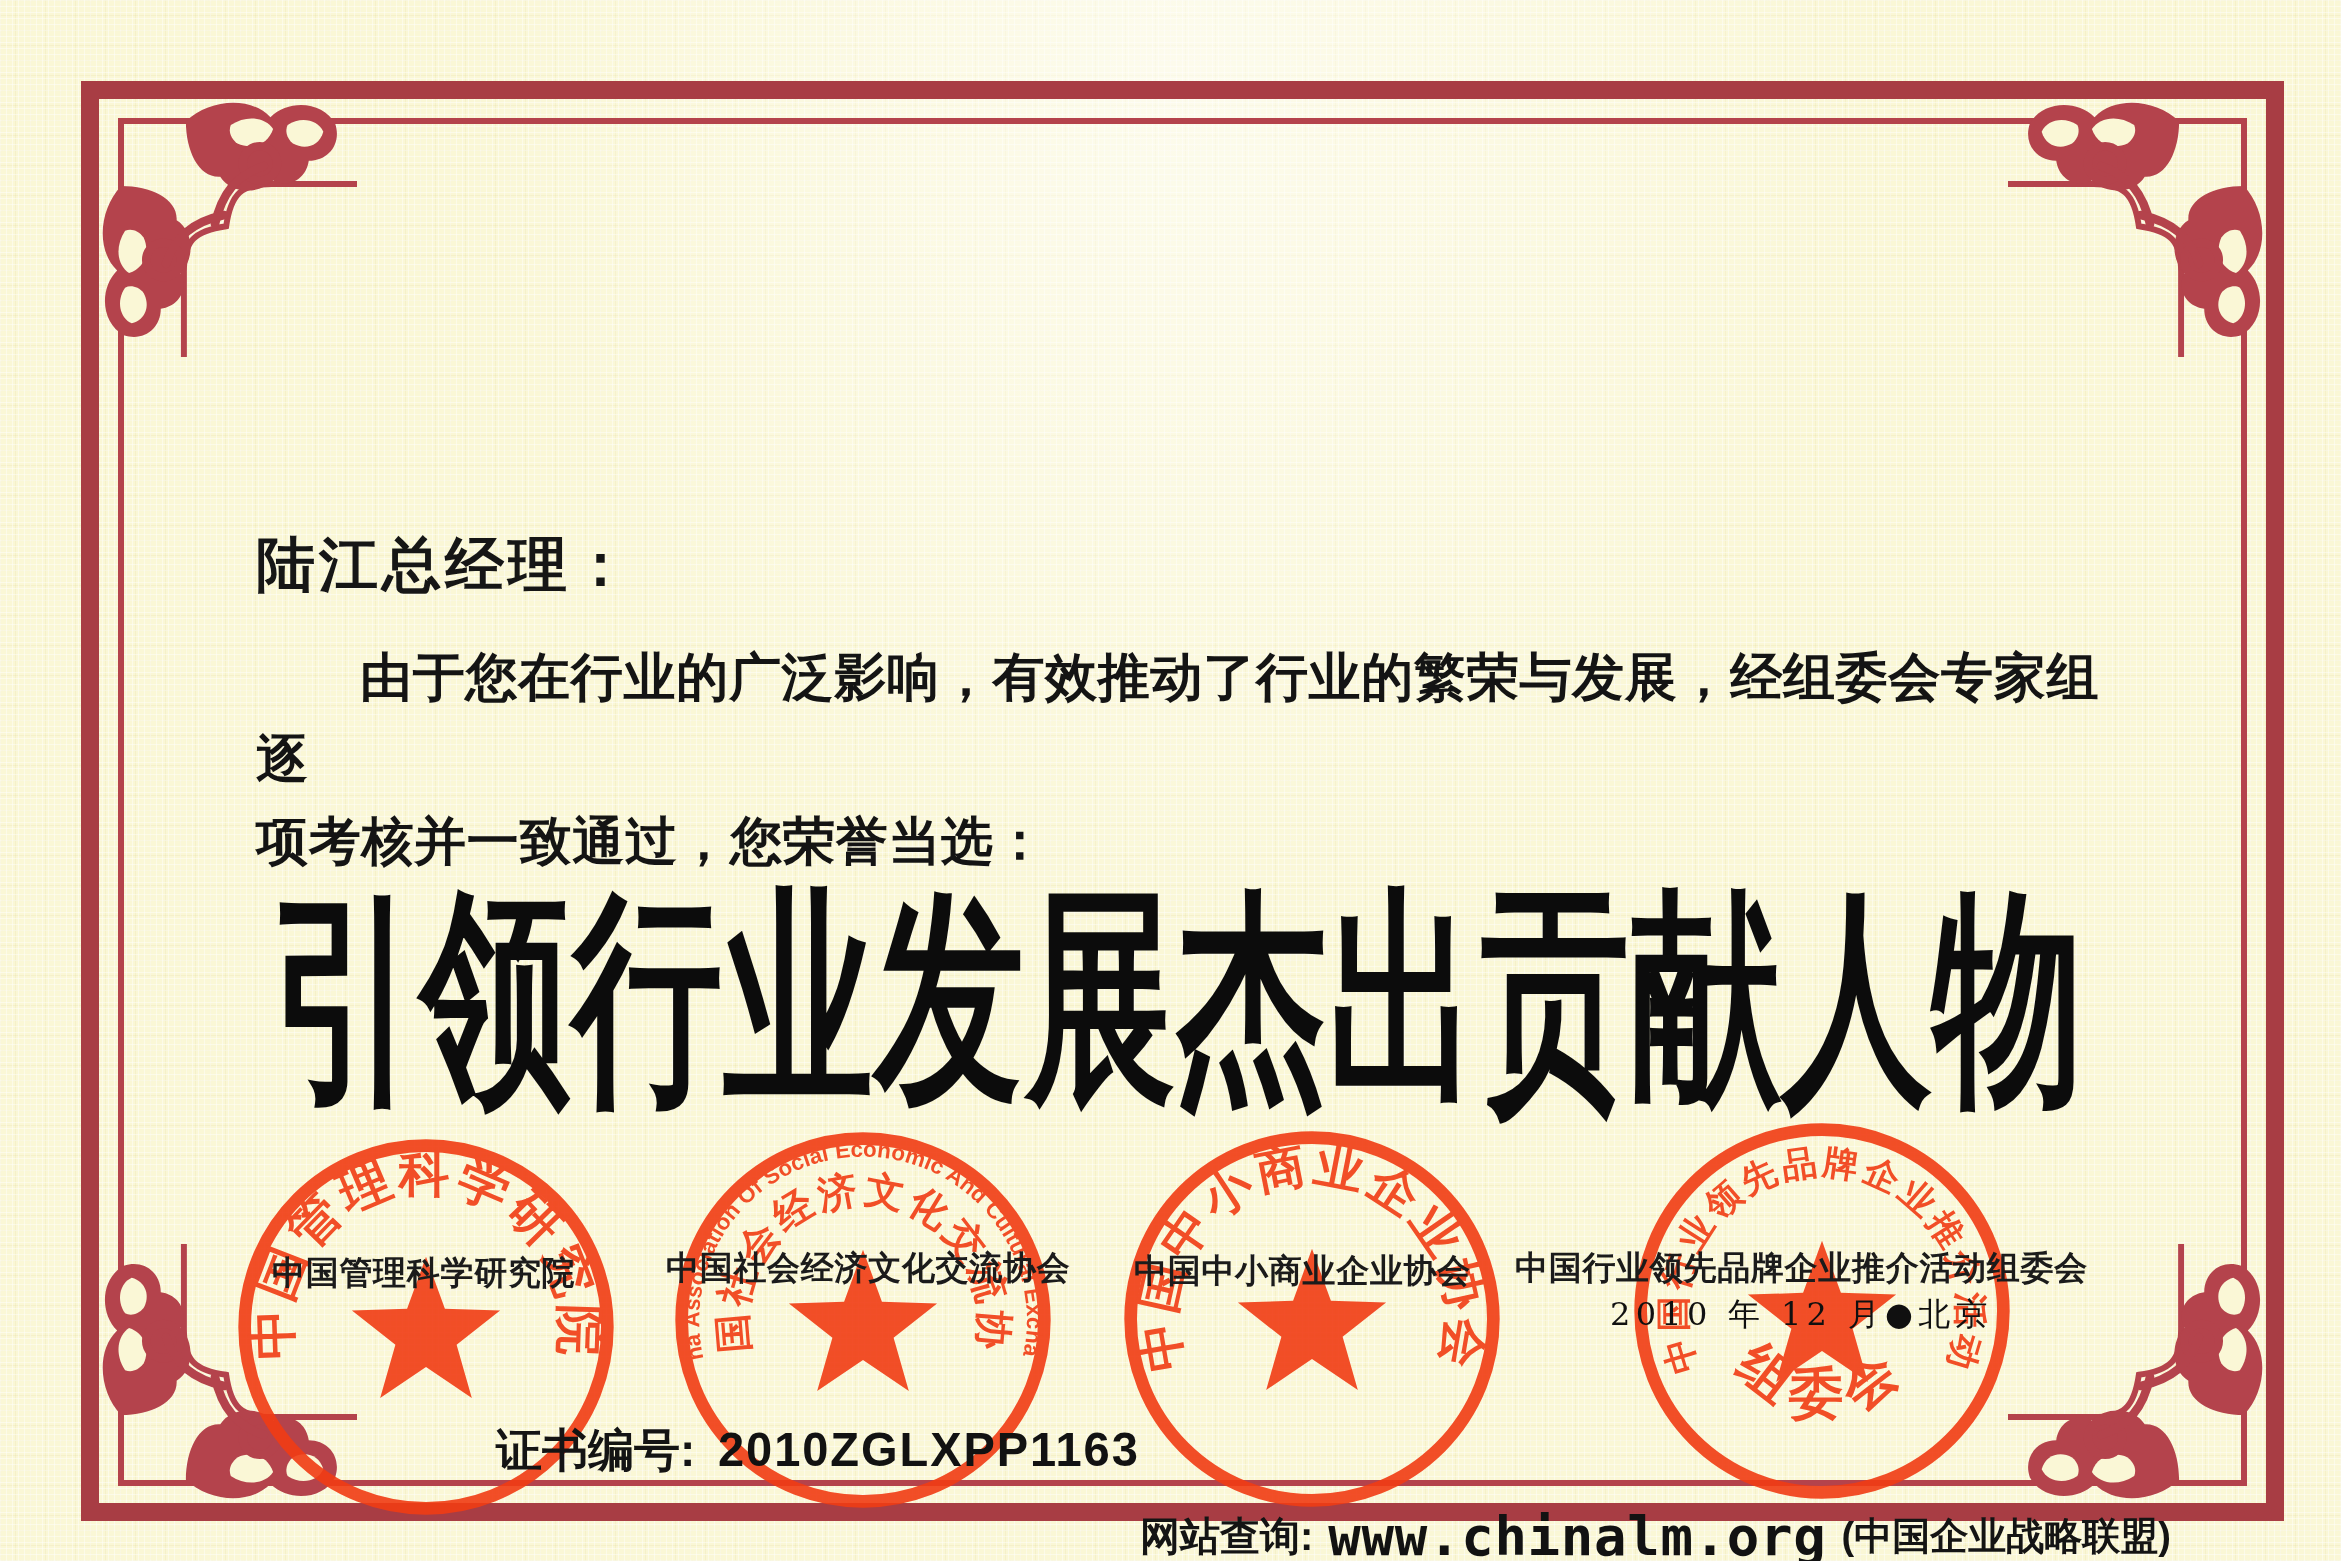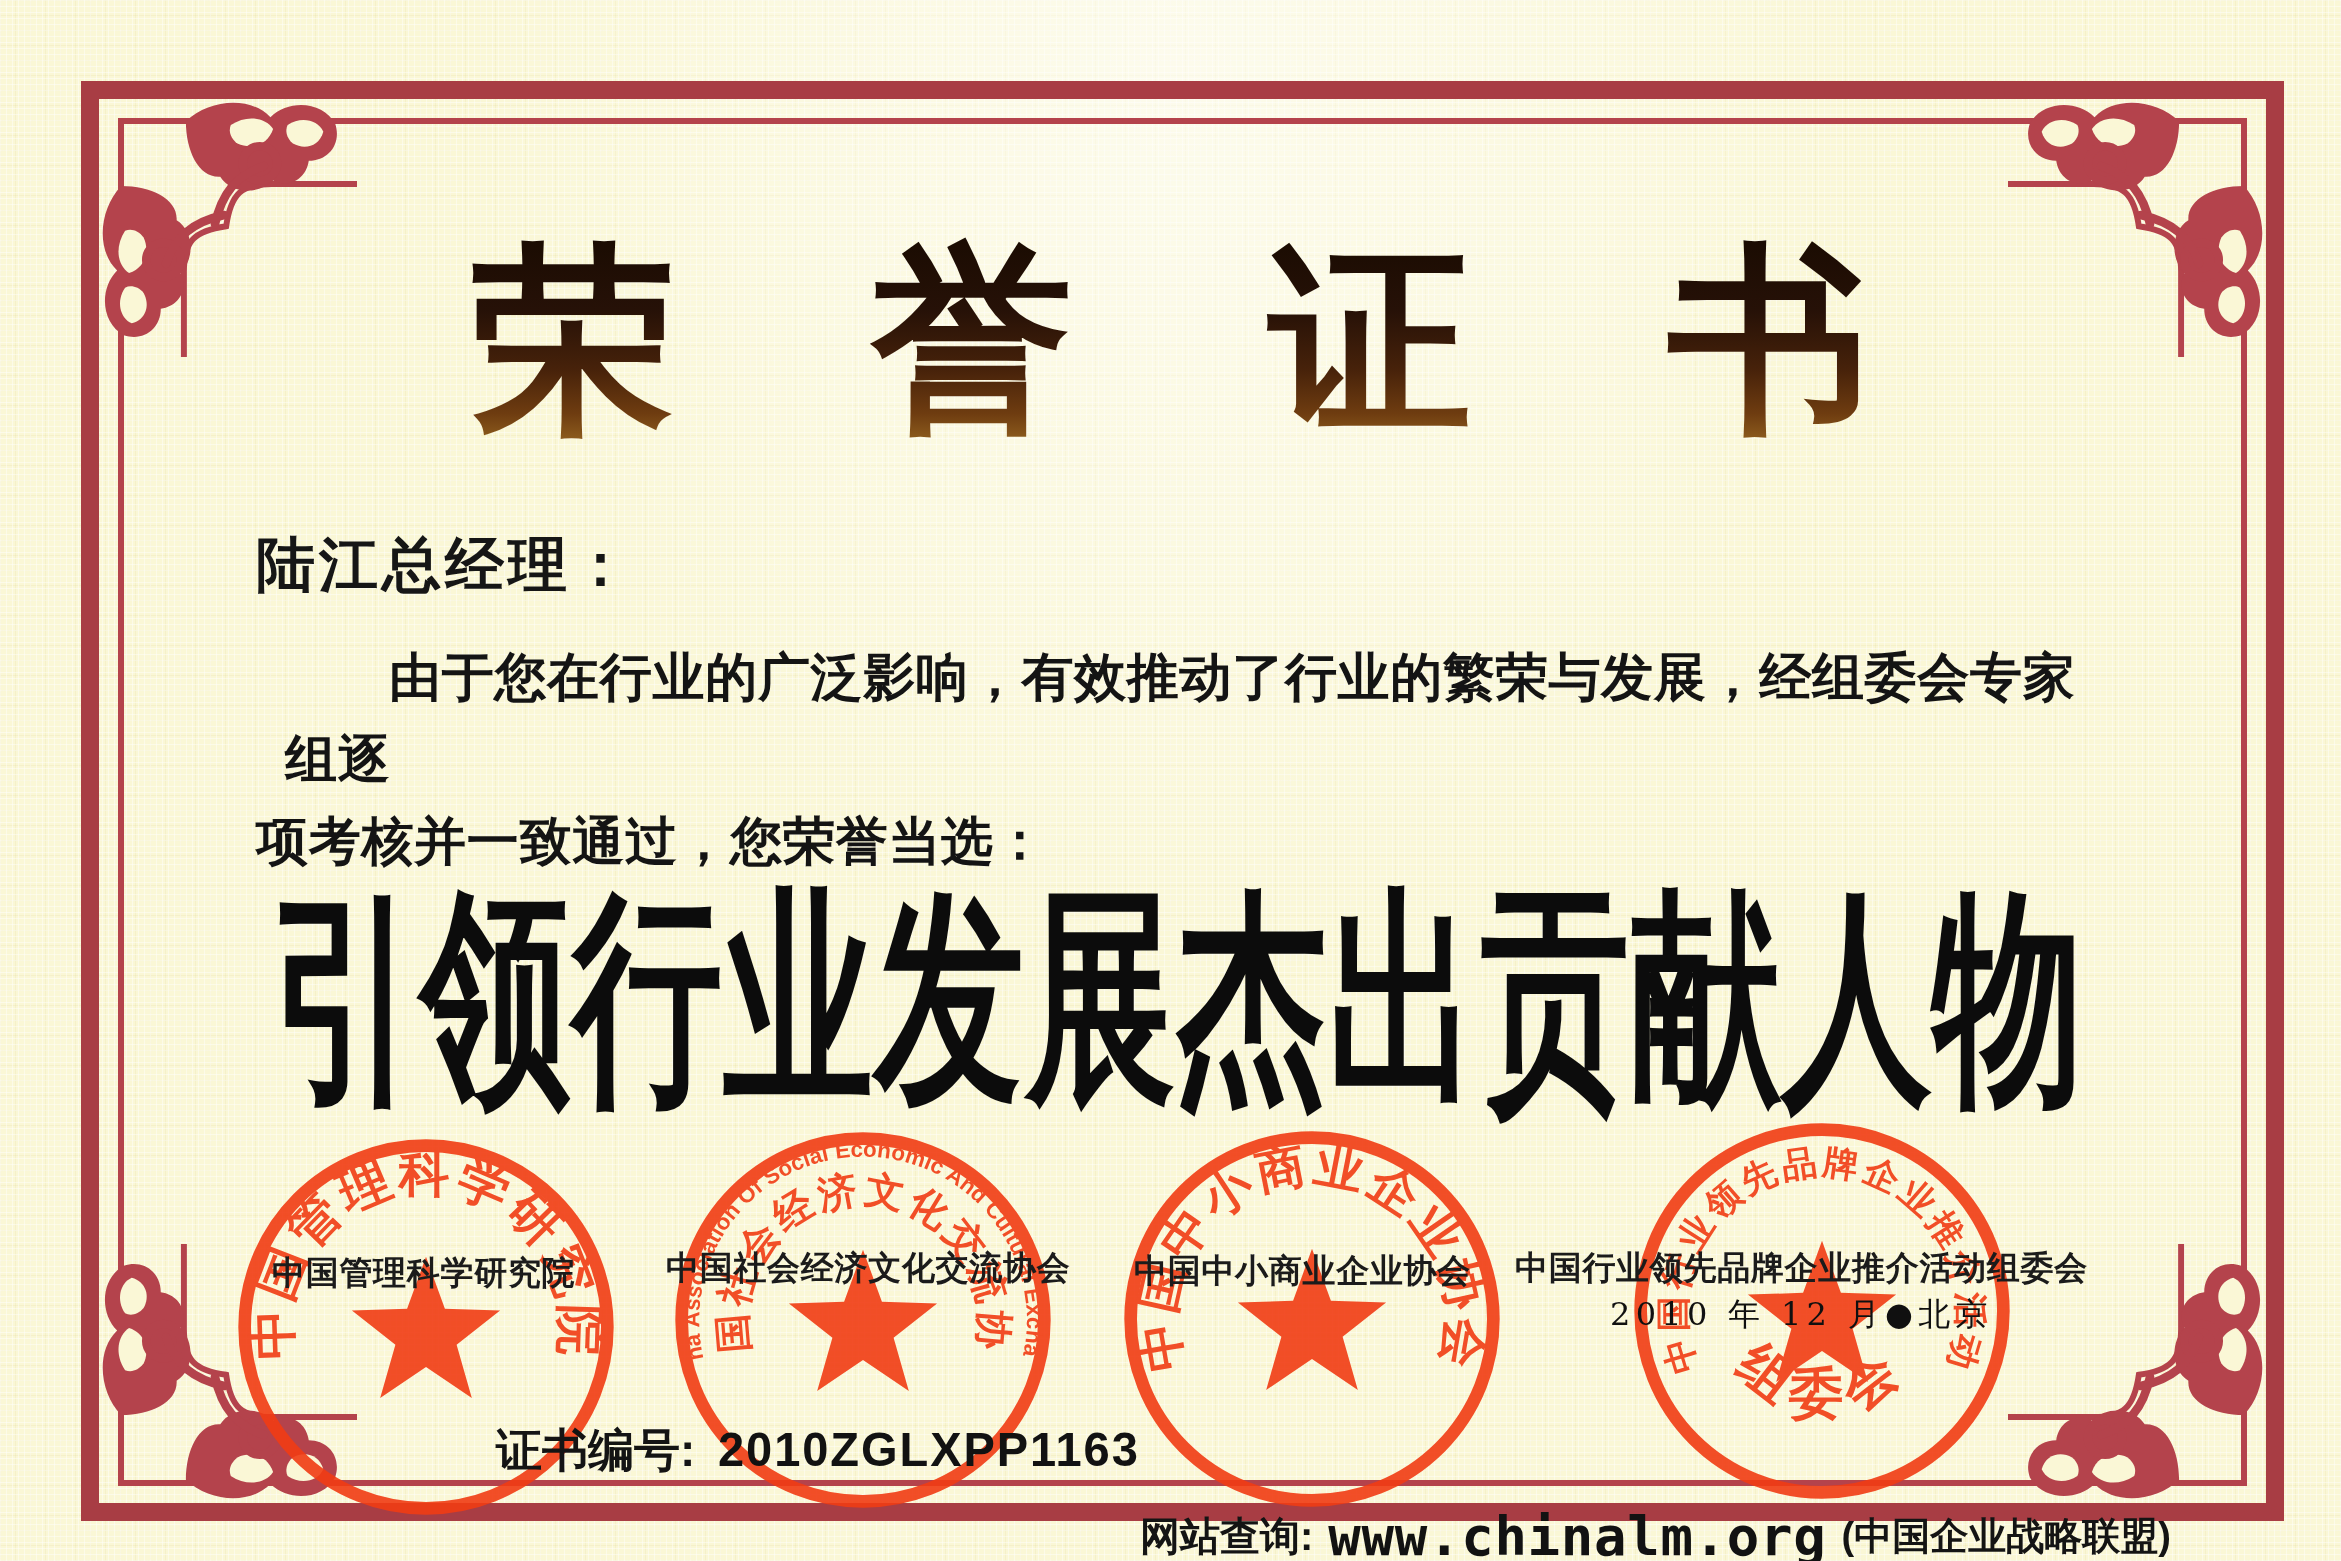--- a/index.html
+++ b/index.html
@@ -54,21 +54,21 @@
   .recipient{
     position:absolute;left:256px;top:526px;
     font-size:59px;font-weight:700;color:#161616;
     letter-spacing:4px;white-space:nowrap;
   }
   .body-text{
     position:absolute;left:256px;top:636px;width:1857px;
     font-size:52px;font-weight:600;color:#141414;
     line-height:1.58;letter-spacing:0.7px;
   }
-  .body-text .line1{text-indent:104px;margin-left:29px;}
+  .body-text .line1{text-indent:104px;}
   
   .award-title{
     position:absolute;left:12px;right:0;top:847px;text-align:center;white-space:nowrap;
   }
   .award-title span{
     display:inline-block;
     font-size:153px;font-weight:900;color:#0c0c0c;
     letter-spacing:1.3px;
     transform:scale(0.98,1.5);
     transform-origin:top center;
@@ -149,21 +149,20 @@
     <svg viewBox="0 0 445 445">
         <use href="#corner-ornament"></use>
       </svg>
   </div>
   <div class="corner br">
     <svg viewBox="0 0 445 445">
         <use href="#corner-ornament"></use>
       </svg>
   </div>
 
-  <div class="cert-title">荣 誉 证 书</div>
 
   <div class="recipient">陆江总经理：</div>
 
   <div class="body-text">
     <div class="line1">由于您在行业的广泛影响，有效推动了行业的繁荣与发展，经组委会专家组逐</div>
     <div class="line2">项考核并一致通过，您荣誉当选：</div>
   </div>
 
   <div class="award-title">
     <span>引领行业发展杰出贡献人物</span>

